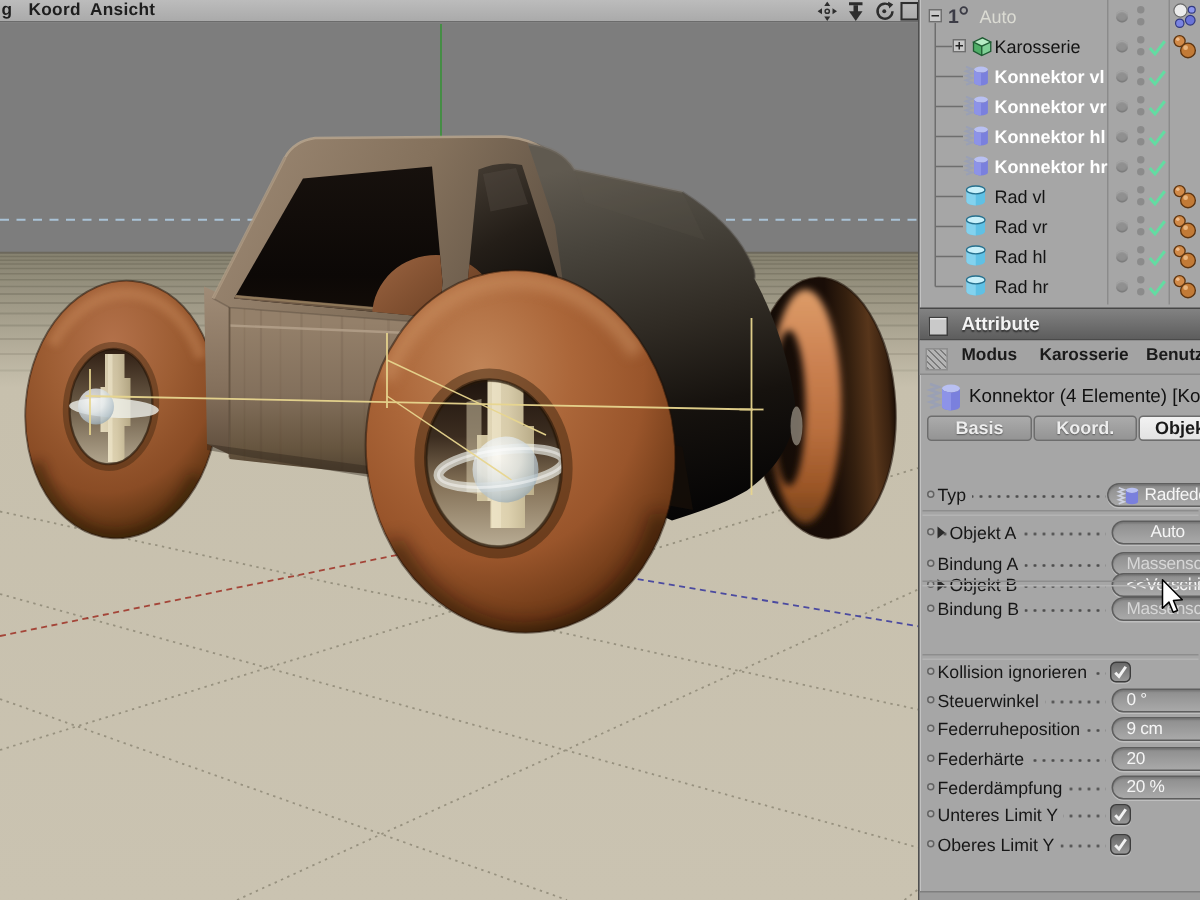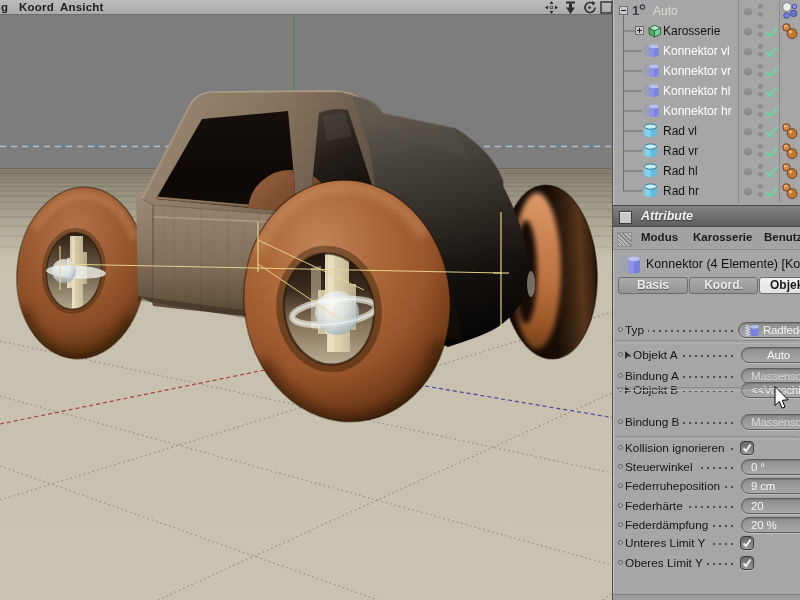--- a/index.html
+++ b/index.html
@@ -15,32 +15,32 @@
   
   .vp{position:absolute;left:0;top:15px;width:612px;height:585px;}
   
   .panel{position:absolute;left:612px;top:0;width:188px;height:600px;
     background:var(--panel-bg,#a6a6a6);overflow:hidden;
     border-left:1px solid #4f4f4f;box-shadow:inset 1px 0 0 #c2c2c2;box-sizing:border-box;}
   
   .om{position:absolute;left:0;top:0;width:188px;height:203px;}
   .om-row{position:absolute;left:0;width:188px;height:20px;}
   .om-label{position:absolute;top:3px;font-size:12px;color:#141414;white-space:nowrap;}
-  .om-label.sel{color:#ffffff;}
+  .om-label.sel{color:#ffffff;font-weight:bold;}
   .om-label.root{color:#dbdbd3;}
   .om-colsep{position:absolute;top:0;width:1px;height:203px;background:#8b8b8b;}
   .om-dot{position:absolute;width:8px;height:8px;border-radius:50%;background:#909090;box-shadow:inset 0 1px 1px #a8a8a8, inset 0 -1px 1px #7a7a7a;}
   .om-mini{position:absolute;width:5px;height:5px;border-radius:50%;background:#8b8b8b;}
   .xbox{position:absolute;width:9px;height:9px;background:#c9c9c9;border:1px solid #6f6f6f;box-sizing:border-box;}
   .xbox:before{content:"";position:absolute;left:1px;top:3px;width:5px;height:1px;background:#222;}
   .xbox.plus:after{content:"";position:absolute;left:3px;top:1px;width:1px;height:5px;background:#222;}
   
   .am-title{position:absolute;left:0;top:205px;width:188px;height:22px;
     background:linear-gradient(#828282,#5d5d5d);border-top:1px solid #474747;border-bottom:1px solid #4a4a4a;box-sizing:border-box;}
-  .am-title .t{position:absolute;left:28px;top:3px;font-size:12.5px;font-weight:700;color:#f4f4f4;text-shadow:0 1px 1px #333;font-style:italic;}
+  .am-title .t{position:absolute;left:28px;top:3px;font-size:12.5px;font-weight:700;color:#f4f4f4;text-shadow:0 1px 1px #333;}
   .am-title .sq{position:absolute;left:6px;top:5px;width:11px;height:11px;background:#c9c9c9;border:1px solid #3e3e3e;box-shadow:inset 0 1px 0 #e8e8e8;}
   .am-menu{position:absolute;left:0;top:227px;width:188px;height:23px;background:#a3a3a3;border-bottom:1px solid #8a8a8a;box-sizing:border-box;}
   .am-menu .mi{position:absolute;top:4px;font-size:11.5px;font-weight:700;color:#1b1b1b;white-space:nowrap;}
   .hatch{position:absolute;left:4px;top:5px;width:13px;height:13px;border:1px solid #8e8e8e;
     background:repeating-linear-gradient(45deg,#7c7c7c 0 1px,#b5b5b5 1px 3px);}
   .am-obj{position:absolute;left:0;top:250px;width:188px;height:29px;}
   .am-obj .t{position:absolute;left:33px;top:7px;font-size:12.5px;color:#111;white-space:nowrap;}
   .am-tabs{position:absolute;left:0;top:277px;width:188px;height:19px;}
   .tab{position:absolute;top:0;height:17px;border:1px solid #6d6d6d;border-radius:3px;box-sizing:border-box;
     background:linear-gradient(#ababab,#949494);color:#ededed;font-size:12px;font-weight:700;
@@ -699,21 +699,21 @@
           <span class="lbl">Bindung A</span>
           <span class="field btn"><span>Massenschwerpunkt</span></span>
         </div>
         <div class="arow" style="top:380px;height:20px">
           <span class="bullet"></span>
           <span class="leader"></span>
           <span class="tri"></span>
           <span class="lbl shift">Objekt B</span>
           <span class="field"><span>&lt;&lt;Verschieden&gt;&gt;</span></span>
         </div>
-        <div class="arow" style="top:412px;height:20px">
+        <div class="arow" style="top:396px;height:20px">
           <span class="bullet"></span>
           <span class="leader"></span>
           <span class="lbl">Bindung B</span>
           <span class="field btn"><span>Massenschwerpunkt</span></span>
         </div>
         <div class="arow" style="top:438px;height:19px">
           <span class="bullet"></span>
           <span class="leader"></span>
           <span class="lbl">Kollision ignorieren</span>
           <span class="checkbox">

